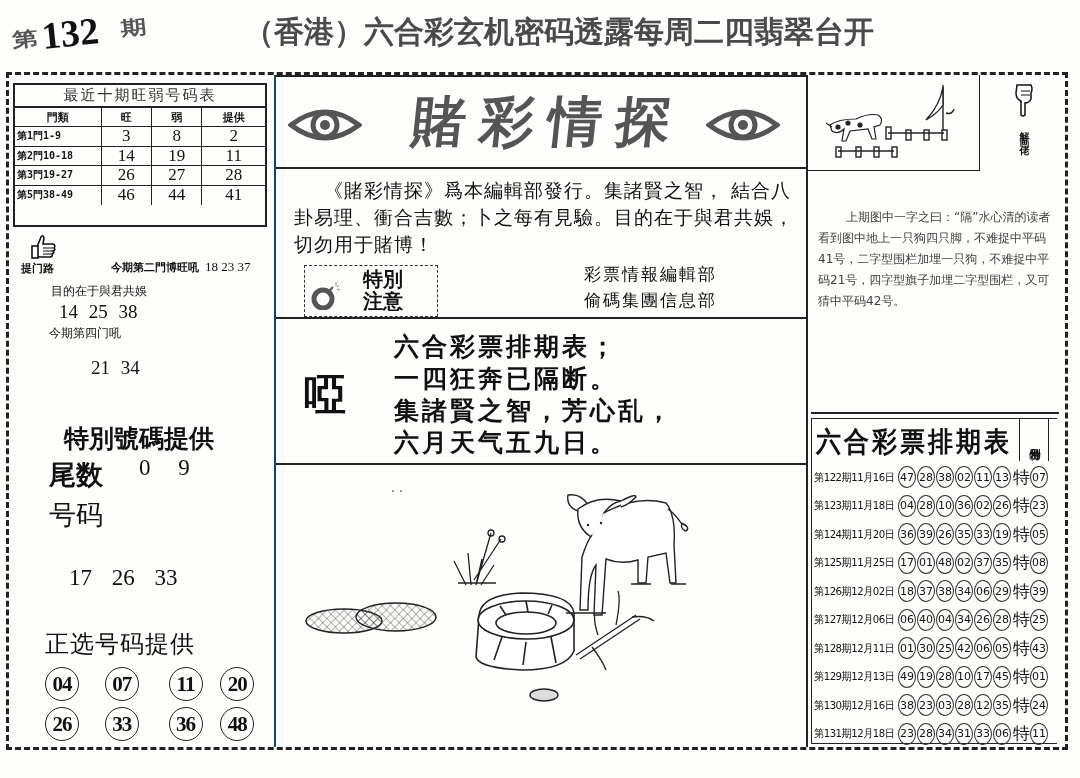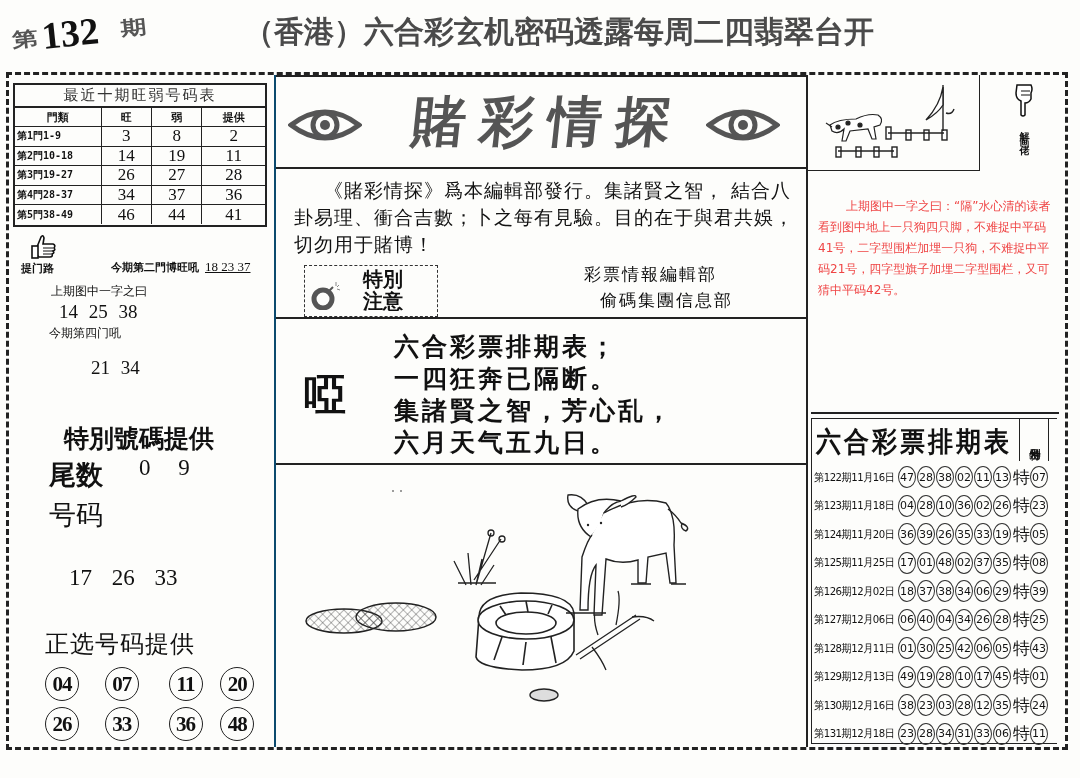--- a/index.html
+++ b/index.html
@@ -25,21 +25,21 @@
   table.stats th { height: 19px; font-size: 11px; font-weight: bold; }
   table.stats td { height: 19.5px; font-family: "Liberation Serif", serif; font-size: 17px; line-height: 18px; }
   table.stats td.lab { font-family: "DejaVu Sans Mono", monospace; font-size: 10px; font-weight: bold; text-align: left; padding-left: 2px; width: 86px; }
   table.stats tr > *:first-child { border-left: none; }
   table.stats tr > *:last-child { border-right: none; }
   table.stats tr:last-child td { border-bottom: none; }
 
   .thumb { position: absolute; left: 20px; top: 158px; width: 30px; height: 30px; }
   .thumb-label { position: absolute; left: 12px; top: 186px; font-size: 11px; font-weight: bold; }
   .door2 { position: absolute; left: 102px; top: 184px; font-size: 11px; font-weight: bold; white-space: nowrap; }
-  .door2 .nums { font-family: "Liberation Serif", serif; font-weight: normal; font-size: 13px; margin-left: 6px; text-decoration: underline; }
+  .door2 .nums { font-family: "Liberation Serif", serif; font-weight: normal; font-size: 13px; margin-left: 6px; }
   .door5 { position: absolute; left: 42px; top: 208px; font-size: 12px; }
   .door5-nums { position: absolute; left: 50px; top: 226px; font-family: "Liberation Serif", serif; font-size: 19px; word-spacing: 6px; }
   .door4 { position: absolute; left: 40px; top: 250px; font-size: 12px; }
   .door4-nums { position: absolute; left: 82px; top: 282px; font-family: "Liberation Serif", serif; font-size: 19px; word-spacing: 6px; }
 
   .special-title { position: absolute; left: 36px; top: 347px; font-size: 25px; font-weight: bold; letter-spacing: 0px; margin-left: 19px; }
   .tail-label { position: absolute; left: 40px; top: 382px; font-size: 27px; font-weight: bold; }
   .tail-nums { position: absolute; left: 130px; top: 380px; font-family: "Liberation Serif", serif; font-size: 23px; word-spacing: 22px; }
   .code-label { position: absolute; left: 40px; top: 422px; font-size: 27px; }
   .code-nums { position: absolute; left: 60px; top: 490px; font-family: "Liberation Serif", serif; font-size: 23px; word-spacing: 14px; }
@@ -57,35 +57,35 @@
   .eye { position: absolute; top: 28px; width: 74px; height: 40px; }
   .eye.l { left: 12px; } .eye.r { left: 430px; }
   .banner-title { font-family: "DejaVu Serif", serif; font-weight: bold; font-size: 54px; color: #555; letter-spacing: 14px; margin-left: 14px; transform: skewX(-6deg); }
 
   .intro { position: absolute; left: 0; top: 94px; width: 532px; height: 150px; border-bottom: 2px solid #222; border-right: 2px solid #222; }
   .intro-text { position: absolute; left: 18px; top: 8px; width: 500px; font-size: 19px; line-height: 27px; text-indent: 30px; letter-spacing: 1px; color: #111; }
   .notice { position: absolute; left: 28px; top: 96px; width: 134px; height: 52px; border: 1.5px dashed #333; }
   .bomb { position: absolute; left: 6px; top: 14px; width: 30px; height: 30px; }
   .notice-text { position: absolute; left: 58px; top: 2px; font-size: 20px; font-weight: bold; line-height: 22px; color: #111; }
   .pub1 { position: absolute; left: 308px; top: 94px; font-size: 17px; letter-spacing: 2px; }
-  .pub2 { position: absolute; left: 324px; top: 120px; font-size: 17px; letter-spacing: 2px; }
+  .pub2 { position: absolute; left: 308px; top: 120px; font-size: 17px; letter-spacing: 2px; }
 
   .riddle { position: absolute; left: 0; top: 244px; width: 532px; height: 146px; border-bottom: 2px solid #222; border-right: 2px solid #222; }
   .riddle-key { position: absolute; left: 28px; top: 48px; font-size: 42px; font-weight: bold; }
   .riddle-lines { position: absolute; left: 118px; top: 12px; font-size: 25px; line-height: 32px; letter-spacing: 3px; font-weight: bold; }
 
   .picture { position: absolute; left: 0; top: 390px; width: 532px; height: 282px; border-right: 2px solid #222; }
   .picture svg { position: absolute; left: 0; top: 0; }
 
   
   .right { position: absolute; left: 808px; top: 75px; width: 258px; height: 672px; }
   .clue-pic { position: absolute; left: 0; top: 0; width: 172px; height: 96px; border: 1.5px solid #222; border-left: none; border-top: none; }
   .pointer { position: absolute; left: 205px; top: 8px; width: 22px; height: 34px; }
   .pointer-text { position: absolute; left: 209px; top: 48px; font-size: 10px; font-weight: bold; writing-mode: vertical-rl; letter-spacing: 7px; }
-  .clue-text { position: absolute; left: 10px; top: 121px; width: 240px; font-size: 12px; line-height: 21px; text-indent: 28px; color: #ef4444; }
+  .clue-text { position: absolute; left: 10px; top: 132px; width: 240px; font-size: 12px; line-height: 21px; text-indent: 28px; color: #404040; }
   .sched { position: absolute; left: 3px; top: 337px; width: 248px; height: 330px; border-top: 2.5px solid #222; }
   .sched-box { position: absolute; left: 0; top: 4px; width: 246px; height: 326px; border: 1.5px solid #222; border-right: none; }
   .sched-title { position: absolute; left: 4px; top: 6px; font-size: 25px; font-weight: bold; letter-spacing: 3px; transform: scaleY(1.1); }
   .sched-tag { position: absolute; left: 207px; top: 0; width: 30px; height: 42px; border-left: 1.5px solid #222; border-right: 1.5px solid #222; font-size: 11px; font-weight: bold; writing-mode: vertical-rl; text-align: center; line-height: 28px; letter-spacing: 0px; }
   .sched-rows { position: absolute; left: 2px; top: 44px; width: 244px; }
   .srow { display: flex; align-items: center; height: 28.5px; white-space: nowrap; }
   .srow .lab { font-size: 11px; width: 84px; letter-spacing: -0.5px; transform: scaleX(0.92); transform-origin: left; }
   .sball { width: 18px; height: 22px; border: 1px solid #333; border-radius: 50%; font-size: 11px; display: flex; align-items: center; justify-content: center; margin-right: 1px; }
   .srow .te { font-size: 17px; margin: 0 0 0 1px; }
 </style>
@@ -126,47 +126,41 @@
         <td>19</td>
         <td>11</td>
       </tr>
       <tr>
         <td class="lab">第3門19-27</td>
         <td>26</td>
         <td>27</td>
         <td>28</td>
       </tr>
       <tr>
-        <td class="lab">第4門28-37</td>
-        <td>34</td>
-        <td>37</td>
-        <td>36</td>
-      </tr>
-      <tr>
         <td class="lab">第5門38-49</td>
         <td>46</td>
         <td>44</td>
         <td>41</td>
       </tr>
     </tbody>
       </table>
   </div>
 
   <svg class="thumb" viewBox="0 0 30 30">
     <path d="M8 14 L12 4 Q14 1 15 5 L14 11 L24 11 Q27 12 25 15 Q27 17 24 18 Q26 20 23 21 Q24 24 21 24 L10 24 L8 22 Z" fill="#fff" stroke="#111" stroke-width="1.6"></path>
     <rect x="3" y="13" width="6" height="12" fill="#fff" stroke="#111" stroke-width="1.6"></rect>
     <line x1="14" y1="15" x2="24" y2="15" stroke="#111" stroke-width="1"></line>
     <line x1="14" y1="18" x2="24" y2="18" stroke="#111" stroke-width="1"></line>
     <line x1="14" y1="21" x2="22" y2="21" stroke="#111" stroke-width="1"></line>
   </svg>
   <div class="thumb-label">提门路</div>
   <div class="door2">
     <span>今期第二門博旺吼</span><span class="nums">18 23 37</span>
   </div>
-  <div class="door5">上期图中一字之曰</div>
+  <div class="door5">目的在于與君共娛</div>
   <div class="door5-nums">14 25 38</div>
   <div class="door4">今期第四门吼</div>
   <div class="door4-nums">21 34</div>
 
   <div class="special-title">特別號碼提供</div>
   <div class="tail-label">尾数</div>
   <div class="tail-nums">0 9</div>
   <div class="code-label">号码</div>
   <div class="code-nums">17 26 33</div>
 

